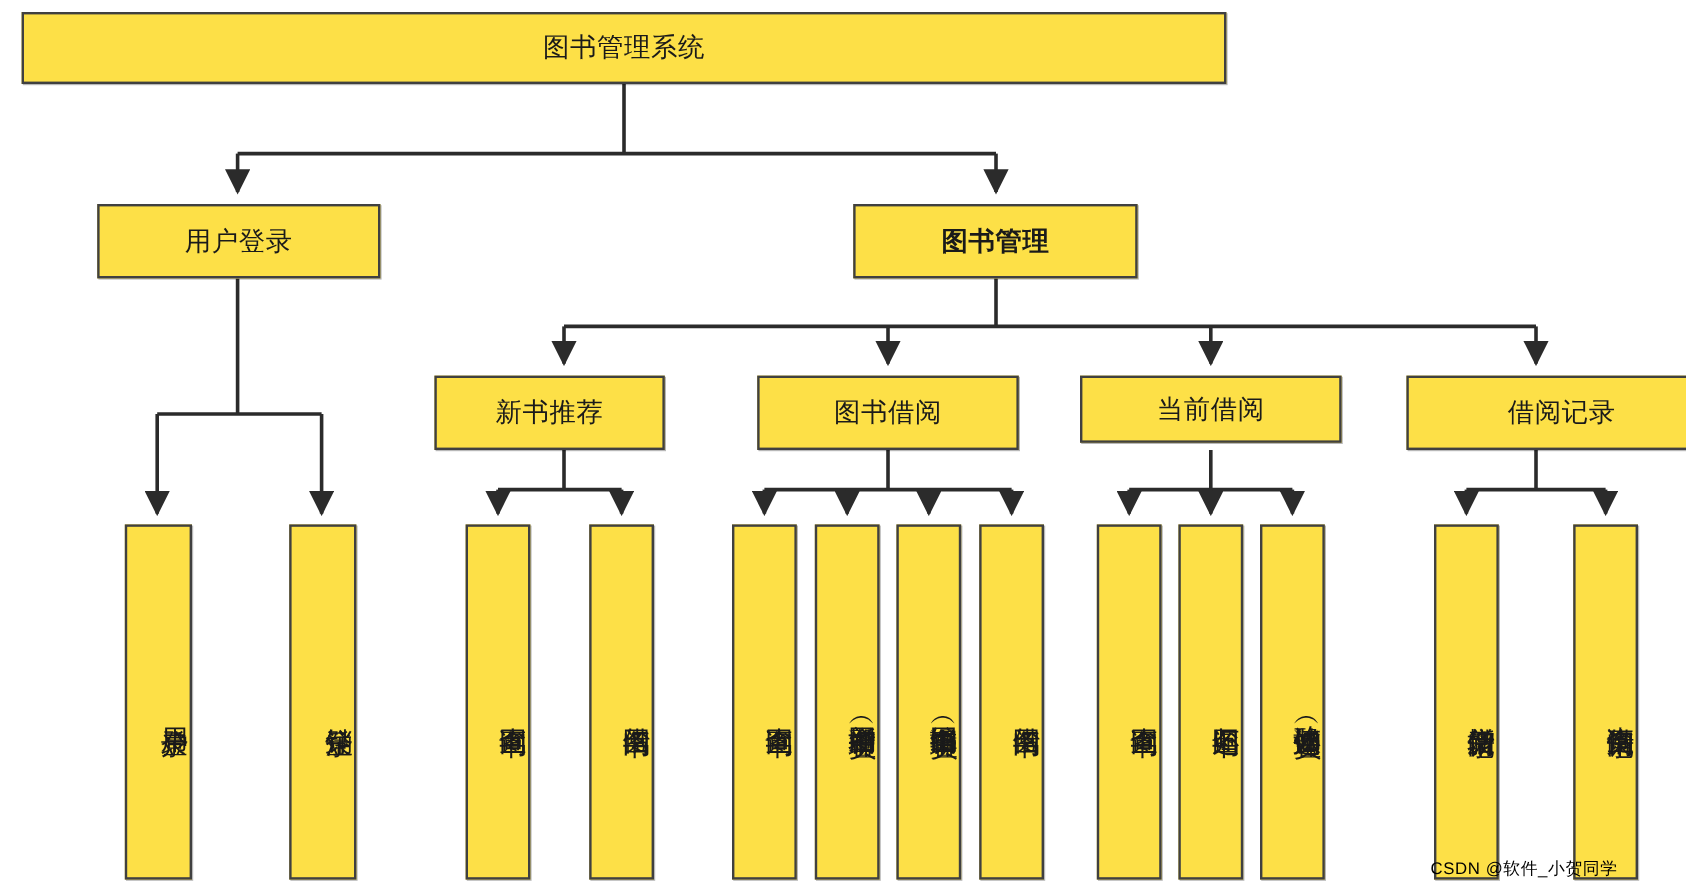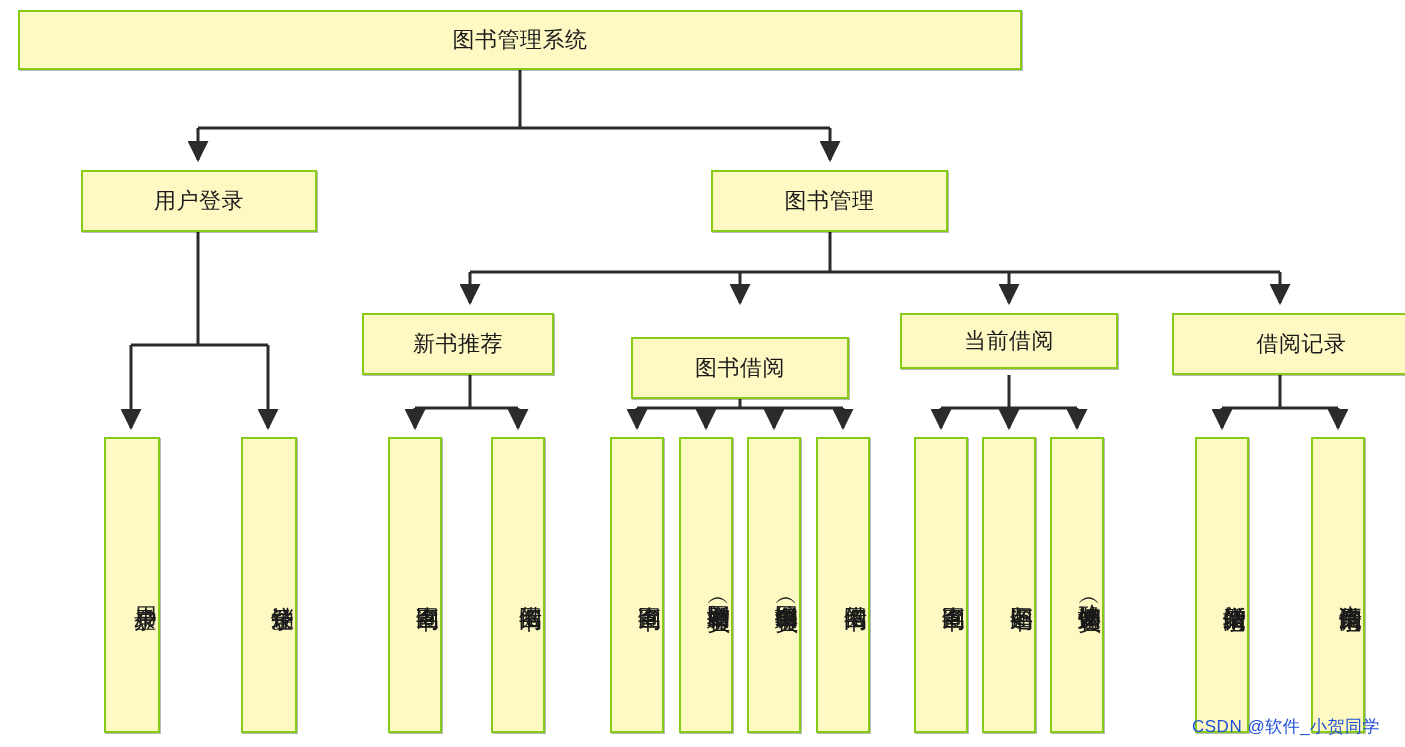--- a/index.html
+++ b/index.html
@@ -13,22 +13,22 @@
   #canvas {
     position: relative;
     width: 1405px;
     height: 747px;
     background: #ffffff;
     overflow: hidden;
   }
   .node {
     position: absolute;
     box-sizing: border-box;
-    border: 2px solid #84cc16;
-    background: #fef9c3;
+    border: 2px solid #404040;
+    background: #fde047;
     display: flex;
     align-items: center;
     justify-content: center;
     color: #1a1a1a;
     box-shadow: 1px 1px 0 rgba(0,0,0,0.28);
   }
   .node-h {
     font-size: 22px;
     letter-spacing: 0.5px;
     white-space: nowrap;
@@ -54,22 +54,22 @@
   .edges {
     position: absolute;
     left: 0;
     top: 0;
     width: 1405px;
     height: 747px;
     pointer-events: none;
   }
   .watermark {
     position: absolute;
-    color: #1d4ed8;
-    font-size: 17px;
+    color: #000000;
+    font-size: 14px;
     white-space: nowrap;
     letter-spacing: 0.5px;
   }
 </style>
 </head>
 <body>
 
 <div id="canvas">
 
   <svg class="edges" viewBox="0 0 1405 747" width="1405" height="747">
@@ -122,28 +122,28 @@
     </g>
   </svg>
 
   <div class="node node-h node-root" style="left:18px; top:10px; width:1004px; height:60px;">
     <span>图书管理系统</span>
   </div>
 
   <div class="node node-h" style="left:81px; top:170px; width:236px; height:62px;">
     <span>用户登录</span>
   </div>
-  <div class="node node-h" style="left:711px; top:170px; width:237px; height:62px;">
+  <div class="node node-h" style="left:711px; top:170px; width:237px; height:62px;font-weight:bold;">
     <span>图书管理</span>
   </div>
 
   <div class="node node-h" style="left:362px; top:313px; width:192px; height:62px;">
     <span>新书推荐</span>
   </div>
-  <div class="node node-h" style="left:631px; top:313px; width:218px; height:62px;margin-top:24px;">
+  <div class="node node-h" style="left:631px; top:313px; width:218px; height:62px;">
     <span>图书借阅</span>
   </div>
   <div class="node node-h" style="left:900px; top:313px; width:218px; height:56px;">
     <span>当前借阅</span>
   </div>
   <div class="node node-h" style="left:1172px; top:313px; width:259px; height:62px;">
     <span>借阅记录</span>
   </div>
 
   <div class="node node-v" style="left:104px; top:437px; width:56px; height:296px;">

